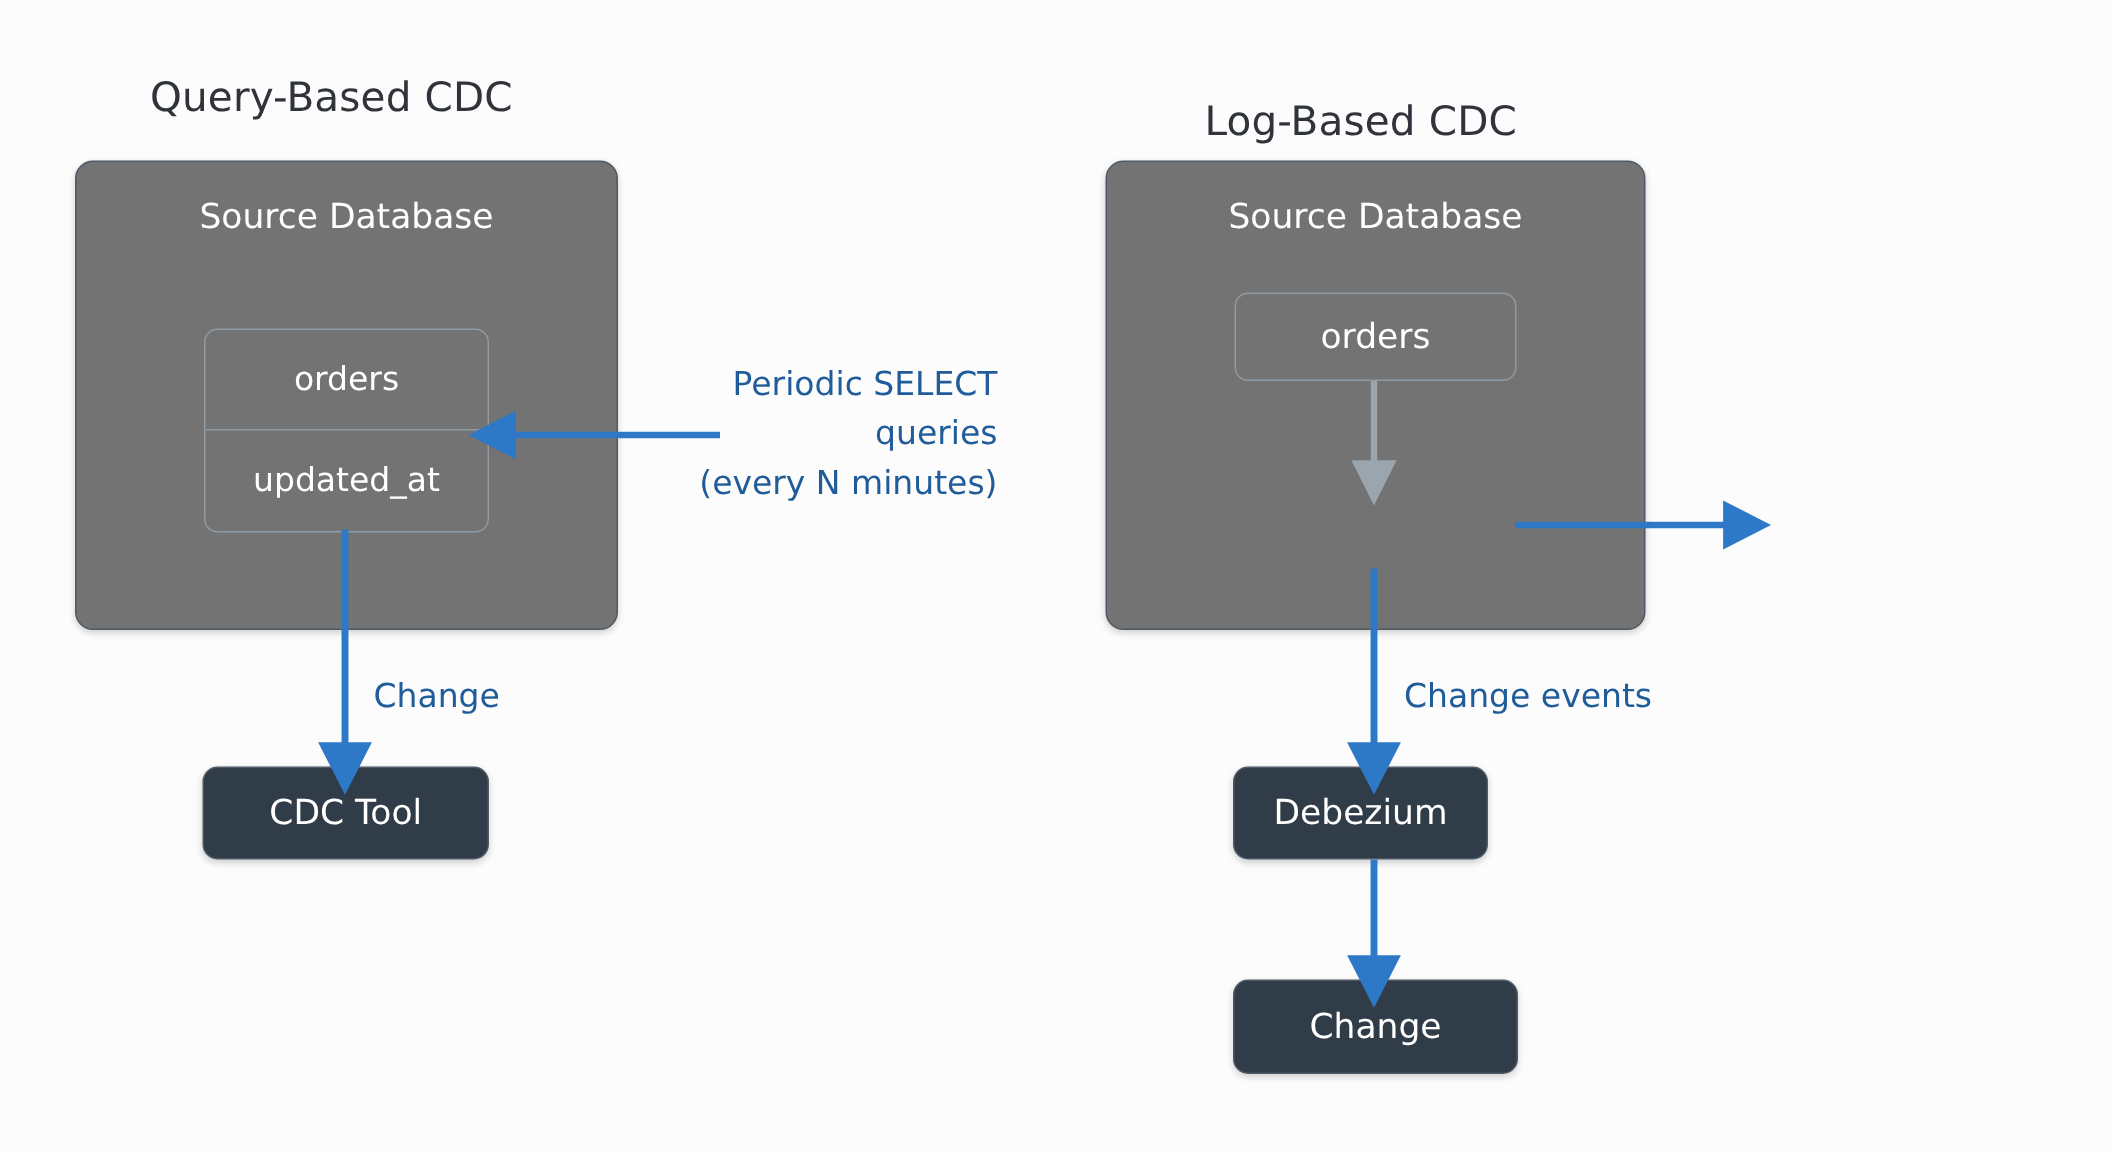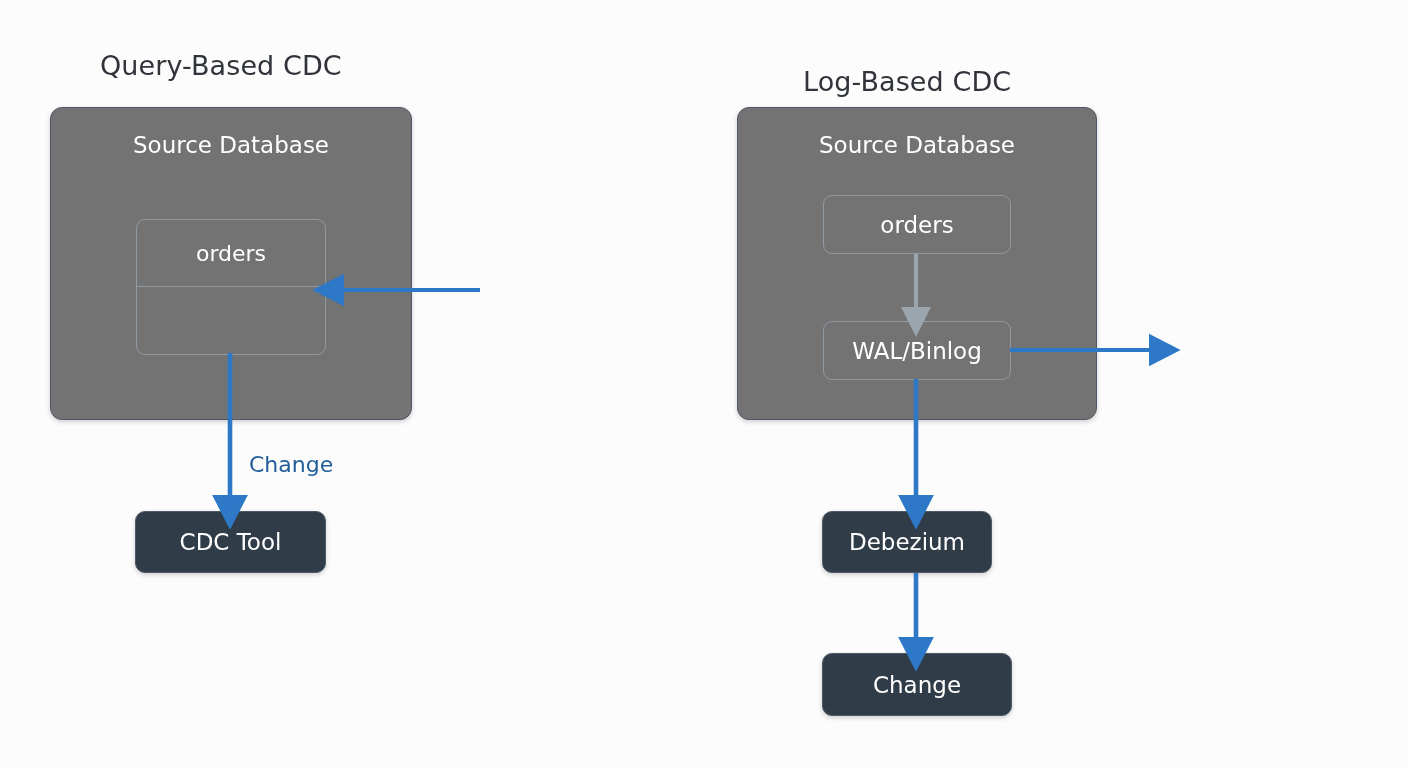--- a/index.html
+++ b/index.html
@@ -107,39 +107,43 @@
 
 <div id="canvas">
 
   <div class="panel-title" style="left:100px; top:50px;">Query-Based CDC</div>
 
   <div class="db-panel" style="left:50px; top:107px; width:360px; height:311px;">
     <div class="db-panel-title" style="top:24px;">Source Database</div>
 
     <div class="inner-box" style="left:85px; top:111px; width:190px; height:136px;">
       <div class="inner-row divided">orders</div>
+      <div class="inner-row">updated_at</div>
     </div>
   </div>
 
+  <div class="edge-label right-al" style="left:415px; top:240px; width:250px;">Periodic SELECT
+queries
+(every N minutes)</div>
 
   <div class="edge-label left-al" style="left:249px; top:448px; width:180px;">Change</div>
 
   <div class="node-box" style="left:135px; top:511px; width:191px; height:62px;">CDC Tool</div>
 
   <div class="panel-title" style="left:803px; top:50px;margin-top:16px;">Log-Based CDC</div>
 
   <div class="db-panel" style="left:737px; top:107px; width:358px; height:311px;">
     <div class="db-panel-title" style="top:24px;">Source Database</div>
 
     <div class="sub-box" style="left:85px; top:87px; width:188px; height:59px;">orders</div>
 
-    <div class="sub-box" style="left:85px; top:213px; width:188px; height:59px;">WAL/Binlog</div>
   </div>
 
 
+  <div class="edge-label left-al" style="left:936px; top:448px; width:250px;">Change events</div>
 
   <div class="node-box" style="left:822px; top:511px; width:170px; height:62px;">Debezium</div>
 
   <div class="node-box" style="left:822px; top:653px; width:190px; height:63px;">Change</div>
 
   <svg class="arrows" viewBox="0 0 1408 768">
     <defs>
       <marker id="bluehead" markerWidth="9" markerHeight="9" refX="2.2" refY="4.5" orient="auto" markerUnits="strokeWidth">
         <path d="M0,0.6 L7.6,4.5 L0,8.4 Z" fill="#2e79c7"></path>
       </marker>

